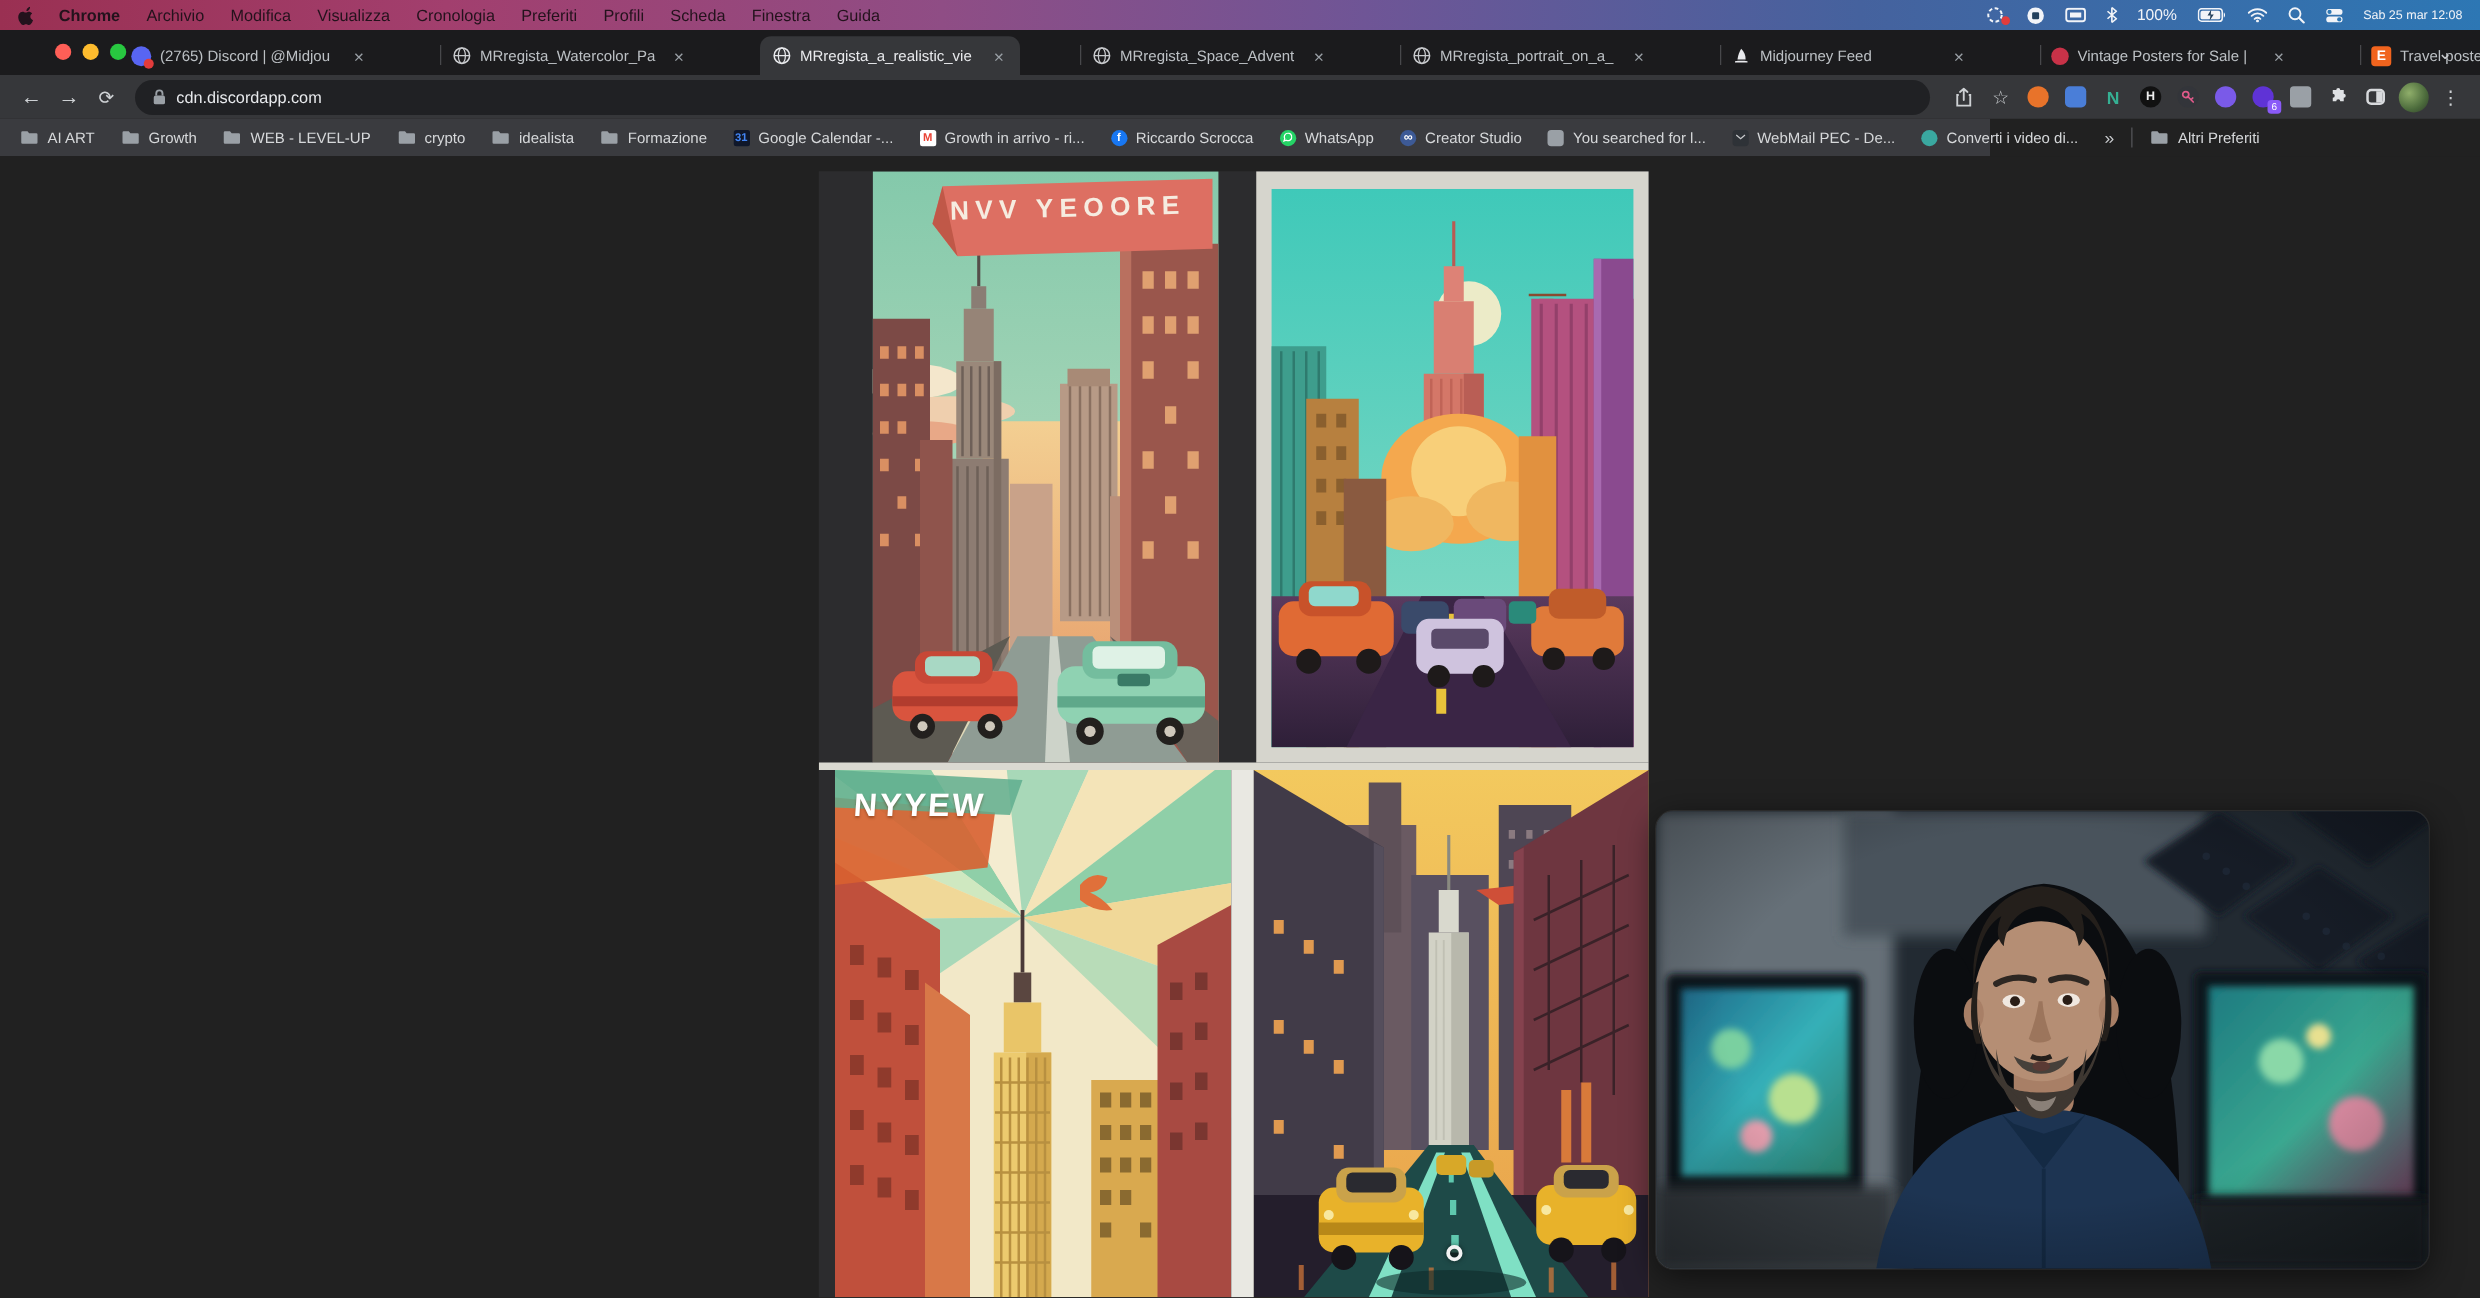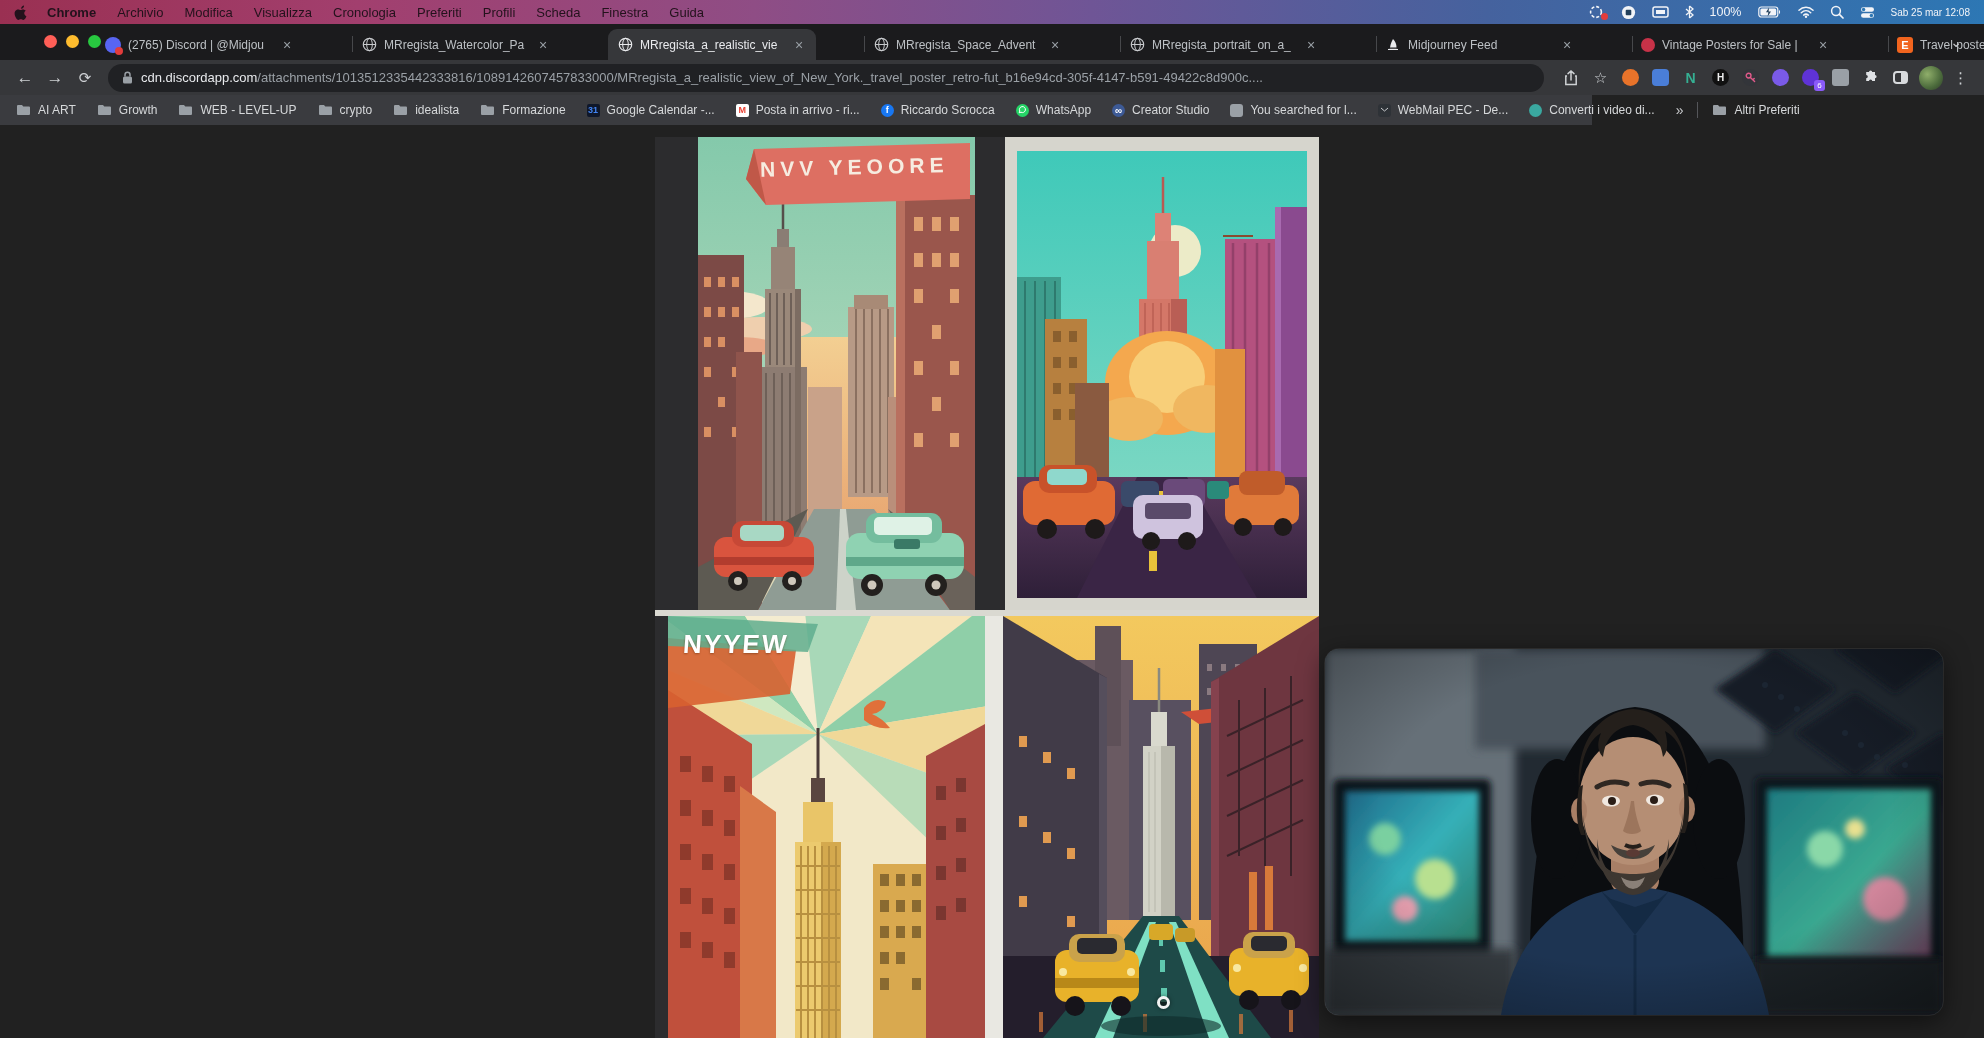--- a/index.html
+++ b/index.html
@@ -278,21 +278,20 @@
   <span class="navbtn">→</span>
   <span class="navbtn reload">⟳</span>
   <div class="urlpill">
     <span class="lock">
       <svg width="11" height="13" viewBox="0 0 11 13">
           <rect x="1" y="5.4" width="9" height="7" rx="1.5" fill="#9aa0a6"></rect>
           <path d="M3 5.4 V3.8 a2.5 2.5 0 0 1 5 0 V5.4" fill="none" stroke="#9aa0a6" stroke-width="1.5"></path>
         </svg>
     </span>
     <span class="url-domain">cdn.discordapp.com</span>
-      <span class="url-path">/attachments/1013512335442333816/1089142607457833000/MRregista_a_realistic_view_of_New_York._travel_poster_retro-fut_b16e94cd-305f-4147-b591-49422c8d900c....</span>
   </div>
   <span class="tb-ic">
     <svg width="14" height="16" viewBox="0 0 14 16">
         <path d="M7 1 L7 10 M4 3.6 L7 1 L10 3.6" fill="none" stroke="#ced1d4" stroke-width="1.5" stroke-linecap="round"></path>
         <path d="M3 6 H1.8 V14.5 H12.2 V6 H11" fill="none" stroke="#ced1d4" stroke-width="1.5"></path>
       </svg>
   </span>
   <span class="tb-ic">☆</span>
   <span class="tb-ic">
       <span class="xi xi-orange"></span>
@@ -390,21 +389,21 @@
   <span class="bm">
     <span class="bmi">
         <span class="bmsq bmi-gcal">31</span>
       </span>
     <span>Google Calendar -...</span>
   </span>
   <span class="bm">
     <span class="bmi">
         <span class="bmsq bmi-gmail">M</span>
       </span>
-    <span>Posta in arrivo - ri...</span>
+    <span>Growth in arrivo - ri...</span>
   </span>
   <span class="bm">
     <span class="bmi">
         <span class="bmsq bmi-fb">f</span>
       </span>
     <span>Riccardo Scrocca</span>
   </span>
   <span class="bm">
     <span class="bmi">
         <span class="bmsq bmi-wa">

